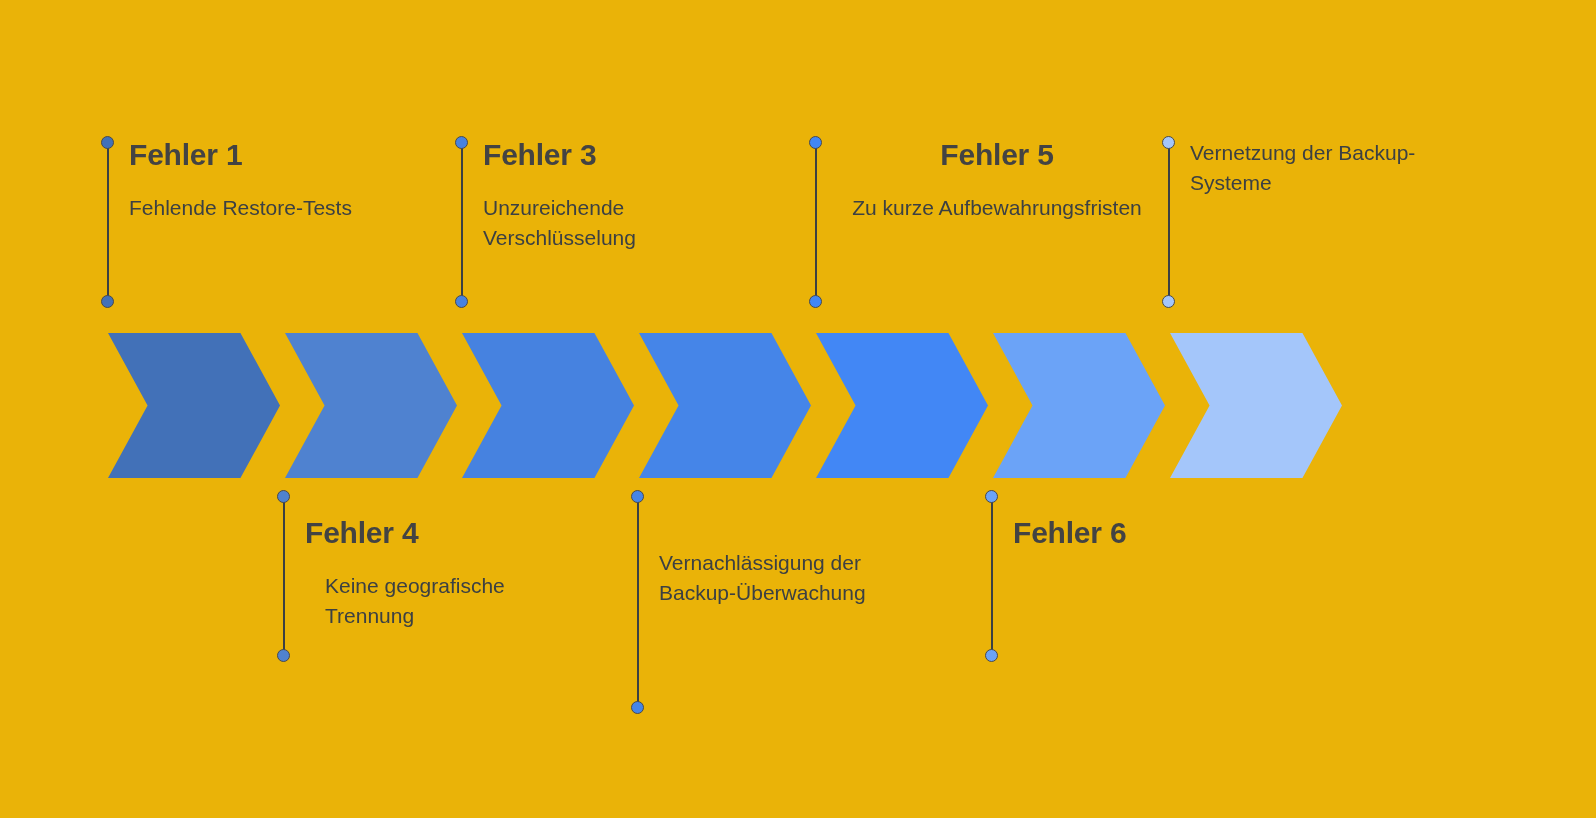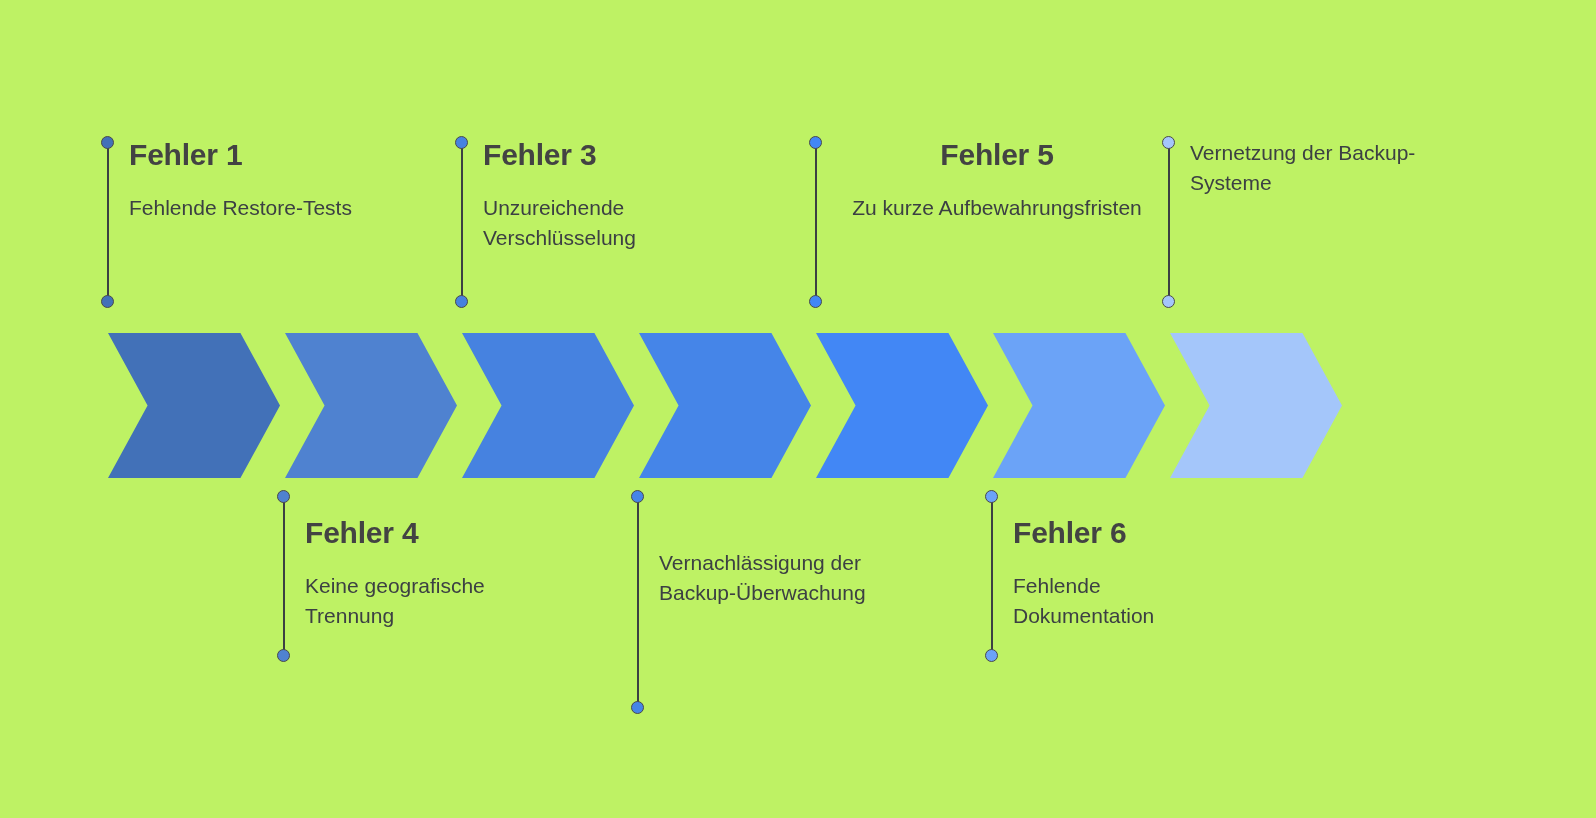--- a/index.html
+++ b/index.html
@@ -13,21 +13,21 @@
     height: 818px;
     overflow: hidden;
     position: relative;
   }
 
   #stage {
     position: absolute;
     left: 0; top: 0;
     width: 1596px;
     height: 818px;
-    background: #bef264;
+    background: #eab308;
   }
 
   
   .chevron-band {
     position: absolute;
     left: 108px;
     top: 333px;
     width: 1225px;
     height: 145px;
   }
@@ -163,21 +163,21 @@
   </div>
 
   <div class="callout bottom-side" style="left:277px; top:490px;">
     <div class="connector" style="height:172px;">
       <div class="conn-line" style="height: 160px; background: rgb(60, 64, 67);"></div>
       <div class="dot top" style="background: rgb(79, 130, 208);"></div>
       <div class="dot bottom" style="background: rgb(79, 130, 208);"></div>
     </div>
     <div class="callout-text">
       <p class="callout-title" style="color: rgb(67, 67, 67);">Fehler 4</p>
-      <p class="callout-desc" style="color: rgb(60, 64, 67);">Keine geografische Trennung</p>
+      <p class="callout-desc" style="color: rgb(60, 64, 67); margin-left: 20px;">Keine geografische Trennung</p>
     </div>
   </div>
 
   <div class="callout bottom-side" style="left:631px; top:490px;">
     <div class="connector" style="height:224px;">
       <div class="conn-line" style="height: 212px; background: rgb(60, 64, 67);"></div>
       <div class="dot top" style="background: rgb(69, 133, 232);"></div>
       <div class="dot bottom" style="background: rgb(69, 133, 232);"></div>
     </div>
     <div class="callout-text" style="width:250px;">
@@ -186,17 +186,16 @@
   </div>
 
   <div class="callout bottom-side" style="left:985px; top:490px;">
     <div class="connector" style="height:172px;">
       <div class="conn-line" style="height: 160px; background: rgb(60, 64, 67);"></div>
       <div class="dot top" style="background: rgb(107, 163, 247);"></div>
       <div class="dot bottom" style="background: rgb(107, 163, 247);"></div>
     </div>
     <div class="callout-text" style="width:230px;">
       <p class="callout-title" style="color: rgb(67, 67, 67);">Fehler 6</p>
-      <p class="callout-desc" style="color: rgb(60, 64, 67);">Fehlende Dokumentation</p>
     </div>
   </div>
 
 </div>
 
 </body></html>

